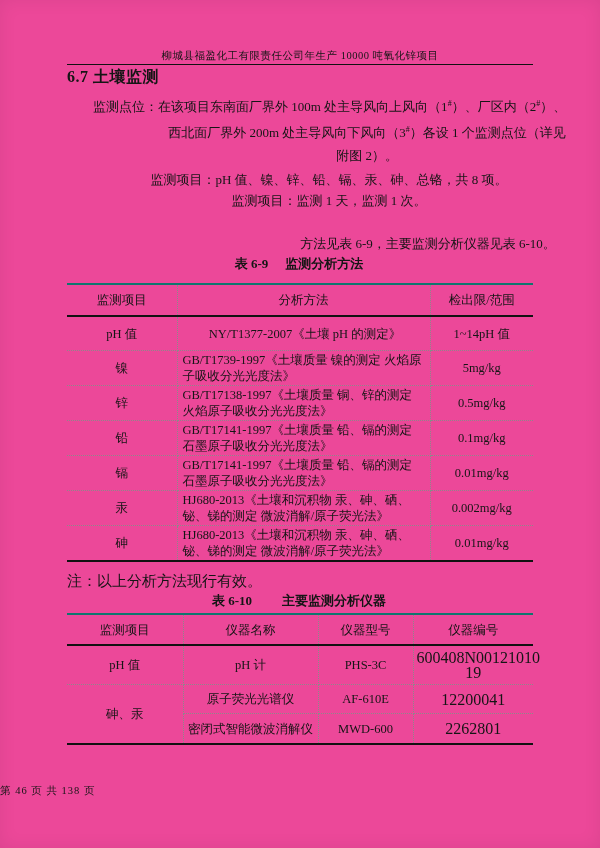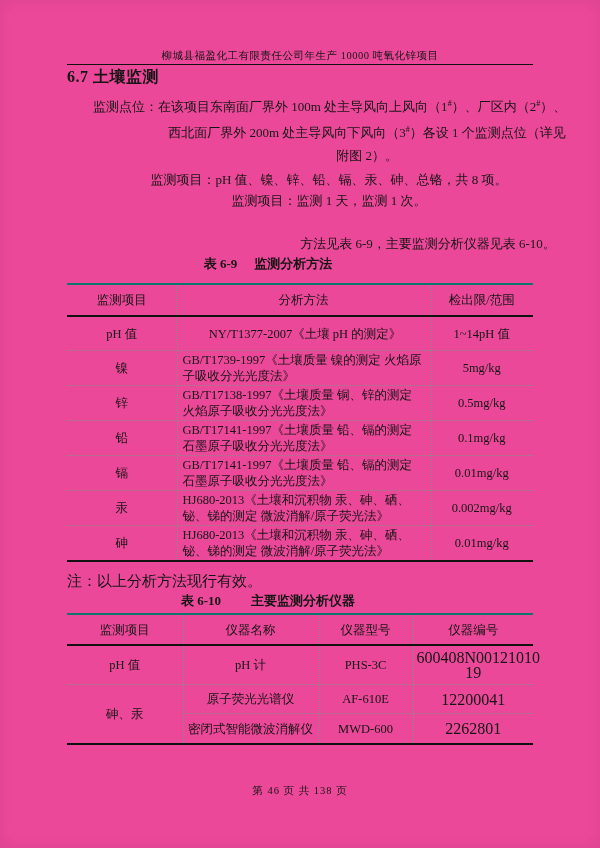--- a/index.html
+++ b/index.html
@@ -31,21 +31,21 @@
   .line{
     position:absolute;left:67px;width:472px;
     font-size:13px;line-height:17px;white-space:nowrap;text-align:center;
   }
   .ind1{padding-left:26px;}
   .ind2{padding-left:64px;}
   .ind3{padding-left:125px;}
   .sup{font-size:8px;vertical-align:5px;}
   .tbl-title{
     position:absolute;left:0;width:536px;text-align:center;
-    font-size:13px;font-weight:bold;
+    font-size:13px;font-weight:bold;padding-left:31px;
   }
   .tbl-title .gap9{display:inline-block;width:17px;}
   .tbl-title .gap10{display:inline-block;width:30px;}
   table{
     position:absolute;left:67px;width:466px;
     border-collapse:collapse;table-layout:fixed;
     font-size:12.5px;
     border-top:2px solid #0f766e;border-bottom:2px solid #111;
   }
   td{
@@ -58,21 +58,21 @@
   tr.hdr td{border-top:none;border-bottom:2px solid #111;}
   td.method{text-align:left;padding-left:5px;padding-right:2px;}
   td.mcenter{text-align:center;}
   td.serial{font-size:16px;white-space:pre-line;line-height:15px;}
   .note{
     position:absolute;left:67px;width:468px;
     font-size:15px;
   }
   .footer{
     position:absolute;top:784px;left:0;width:600px;
-    text-align:center;font-size:10.5px;letter-spacing:1px;
+    text-align:left;font-size:10.5px;letter-spacing:1px;
   }
 </style>
 </head>
 <body>
 
 <div class="page">
 
   <div class="doc-header">柳城县福盈化工有限责任公司年生产 10000 吨氧化锌项目</div>
   <div class="header-rule"></div>
   <div class="section-title">6.7 土壤监测</div>

